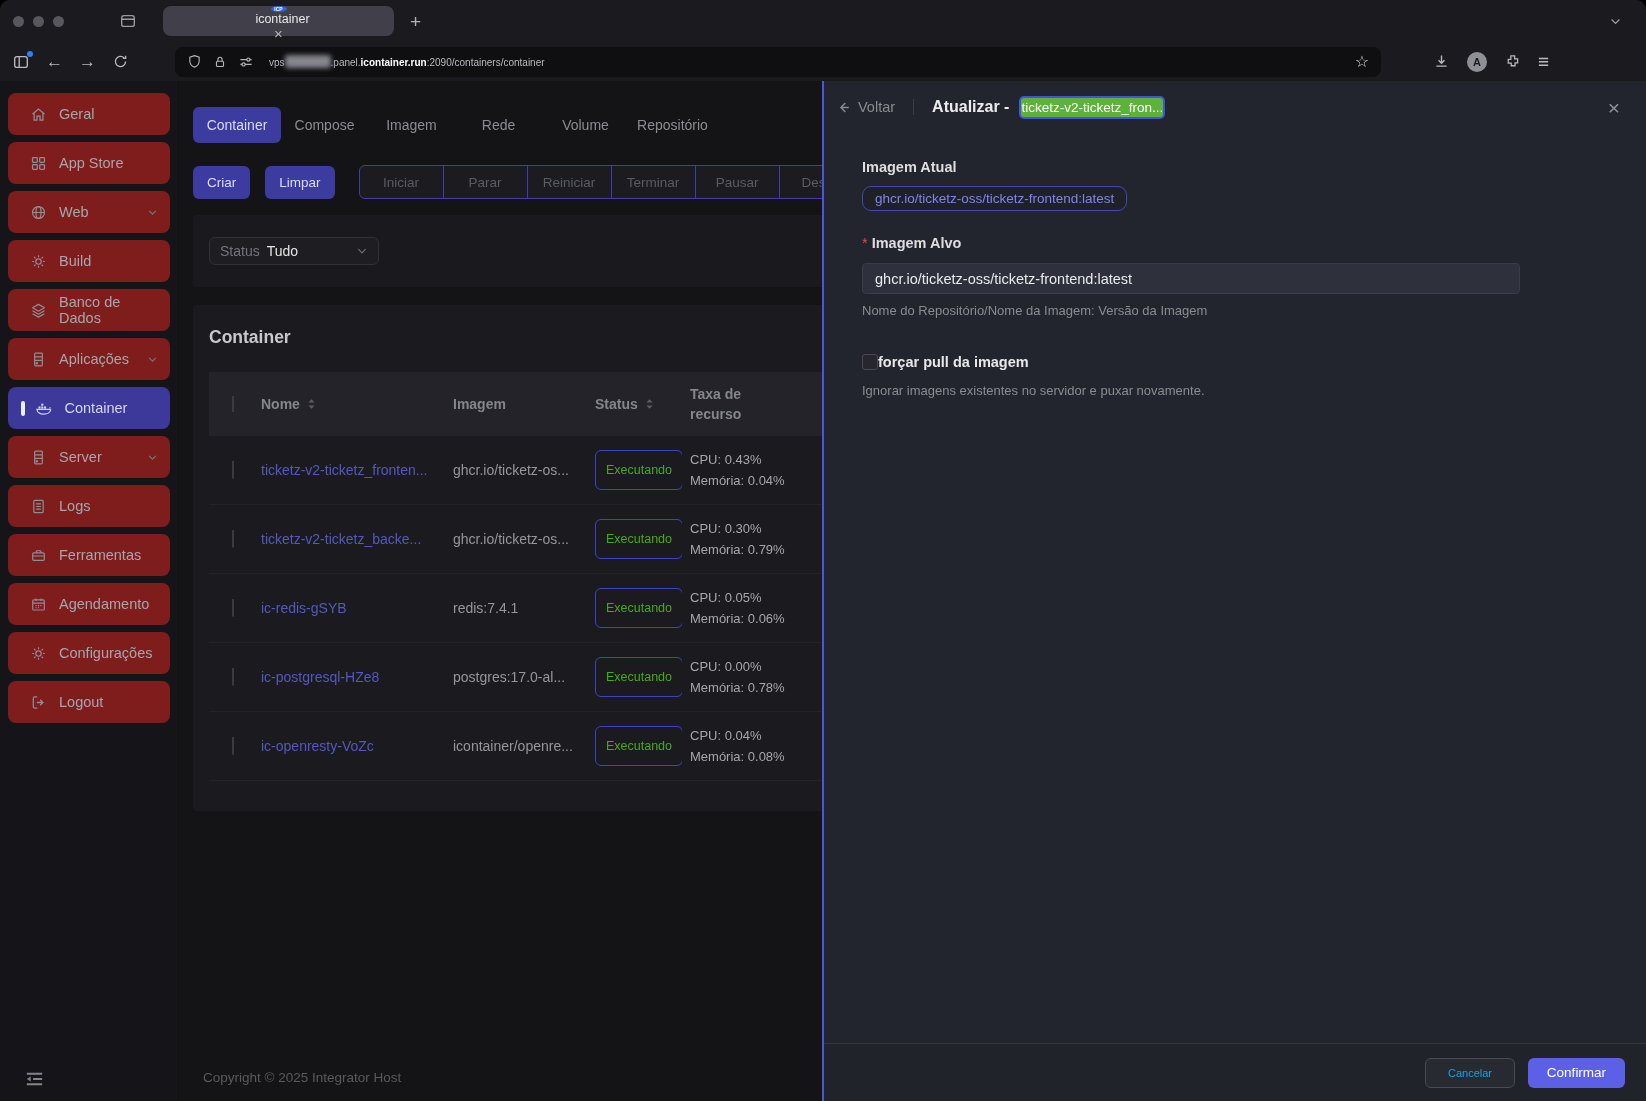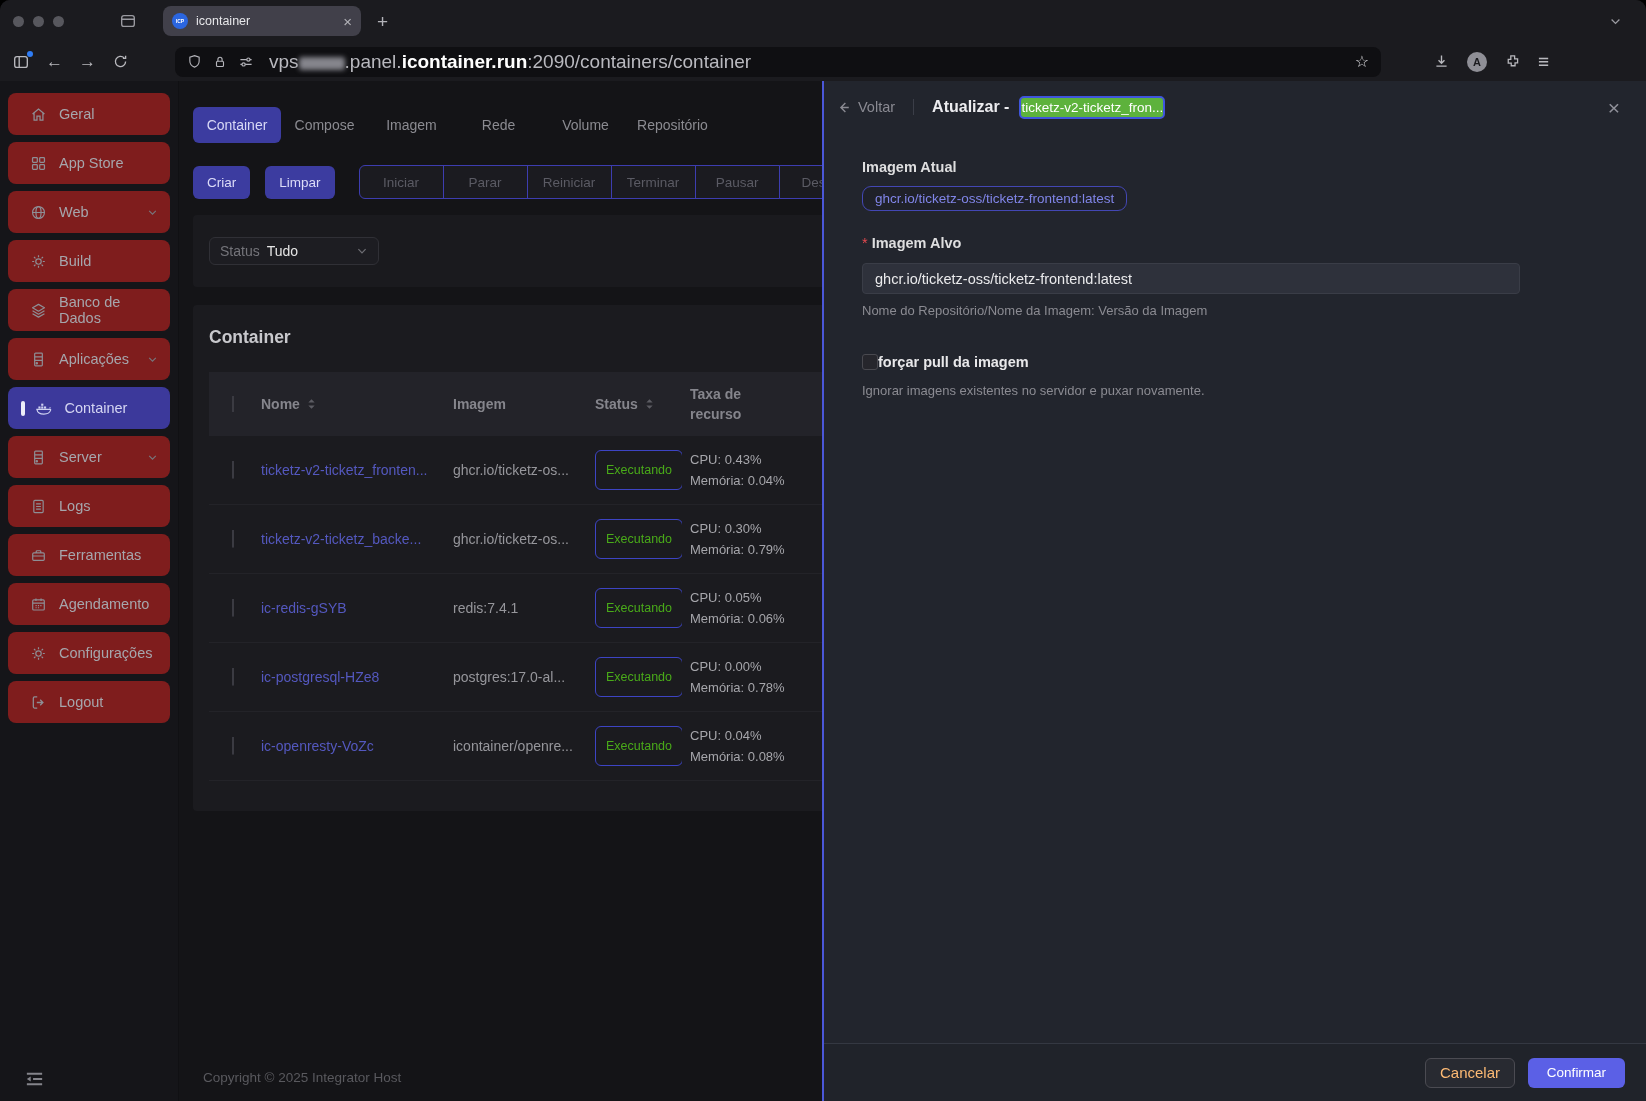--- a/index.html
+++ b/index.html
@@ -7,37 +7,37 @@
   .screen{
     position:relative;width:1646px;height:1101px;overflow:hidden;
     background:#141418;font-family:"Liberation Sans",sans-serif;
     border-radius:10px 10px 0 0;
   }
   
   .chrome{position:absolute;top:0;left:0;width:100%;height:81px;background:#1b1b1f;}
   .tabstrip{height:42px;display:flex;align-items:center;padding-left:13px;}
   .tl{width:11px;height:11px;border-radius:50%;background:#57575d;margin-right:9px;}
   .fxview{margin-left:46px;color:#9a9aa0;display:flex;}
-  .btab{margin-left:26px;width:198px;height:30px;background:#41404a;border-radius:8px;
-    display:flex;align-items:center;padding:0 9px;}
+  .btab{margin-left:26px;width:231px;height:30px;background:#41404a;border-radius:8px;
+    display:flex;align-items:center;padding:0 9px;flex-direction:column;}
   .favicon{width:16px;height:16px;border-radius:50%;background:#2b66e0;color:#fff;
     font-size:5px;font-weight:bold;display:flex;align-items:center;justify-content:center;}
   .btab-title{margin-left:8px;font-size:12.5px;color:#e7e7ea;flex:1;}
   .btab-close{color:#b2b2b8;font-size:15px;line-height:1;}
   .newtab{margin-left:16px;color:#b2b2b8;font-size:19px;line-height:1;}
   .tabs-chevron{margin-left:auto;margin-right:24px;color:#9a9aa0;display:flex;}
   .toolbar{height:39px;display:flex;align-items:center;padding-left:12px;}
   .tbicon{color:#b8b8bd;display:flex;margin-right:16px;position:relative;}
   .tbicon.dot::after{content:"";position:absolute;top:-2px;right:-3px;width:6px;height:6px;
     border-radius:50%;background:#2f7df6;}
   .arrow-glyph{font-size:17px;line-height:1;color:#b8b8bd;}
   .urlbar{margin-left:30px;width:1206px;height:30px;background:#0f0f12;border-radius:8px;
     display:flex;align-items:center;padding:0 12px;}
   .urlicon{color:#b4b4ba;display:flex;margin-right:11px;}
-  .urltext{font-size:19px;color:#b9b9bf;margin-left:4px;white-space:nowrap;}
+  .urltext{font-size:10px;color:#b9b9bf;margin-left:4px;white-space:nowrap;}
   .urltext b{color:#fff;font-weight:bold;}
   .redacted{display:inline-block;width:46px;height:13px;background:#85858c;border-radius:3px;
     filter:blur(2.5px);vertical-align:-2px;}
   .star{margin-left:auto;color:#dcdce0;font-size:16px;}
   .chrome-right{display:flex;align-items:center;margin-left:52px;gap:17px;}
   .account{width:20px;height:20px;border-radius:50%;background:#8f8f96;color:#1b1b1f;
     font-size:11px;font-weight:bold;display:flex;align-items:center;justify-content:center;}
   .menu-glyph{font-size:19px;color:#b8b8bd;line-height:1;}
   
   .app{position:absolute;top:81px;left:0;width:100%;height:1020px;display:flex;}
@@ -114,21 +114,21 @@
     border:1px solid #3a3d47;border-radius:4px;color:#eaeaec;font-size:14.5px;padding:0 12px;
     font-family:"Liberation Sans",sans-serif;outline:none;}
   .hint{margin-top:9px;font-size:13px;color:#8b8b92;}
   .check-row{margin-top:36px;display:flex;align-items:center;gap:0;}
   .d-cb{width:16px;height:16px;border:1px solid #49494f;border-radius:3px;background:#26262c;cursor:pointer;}
   .check-label{font-size:14.5px;font-weight:bold;color:#e8e8ea;}
   .d-footer{position:absolute;left:0;right:0;bottom:0;height:58px;border-top:1px solid #343842;
     background:#20232a;display:flex;align-items:center;justify-content:flex-end;
     padding-right:21px;gap:13px;}
   .btn-cancel{width:90px;height:30px;background:#282a31;border:1px solid #4b4b52;border-radius:6px;
-    color:#fdba74;font-size:15px;display:flex;align-items:center;justify-content:center;cursor:pointer;}
+    color:#0ea5e9;font-size:11px;display:flex;align-items:center;justify-content:center;cursor:pointer;}
   .btn-confirm{width:97px;height:30px;background:#5b60e6;border-radius:6px;color:#fff;
     font-size:13.5px;display:flex;align-items:center;justify-content:center;cursor:pointer;}
   svg{display:block;}
 </style>
 </head>
 <body>
 
 <div class="screen">
 
   <div class="chrome">

